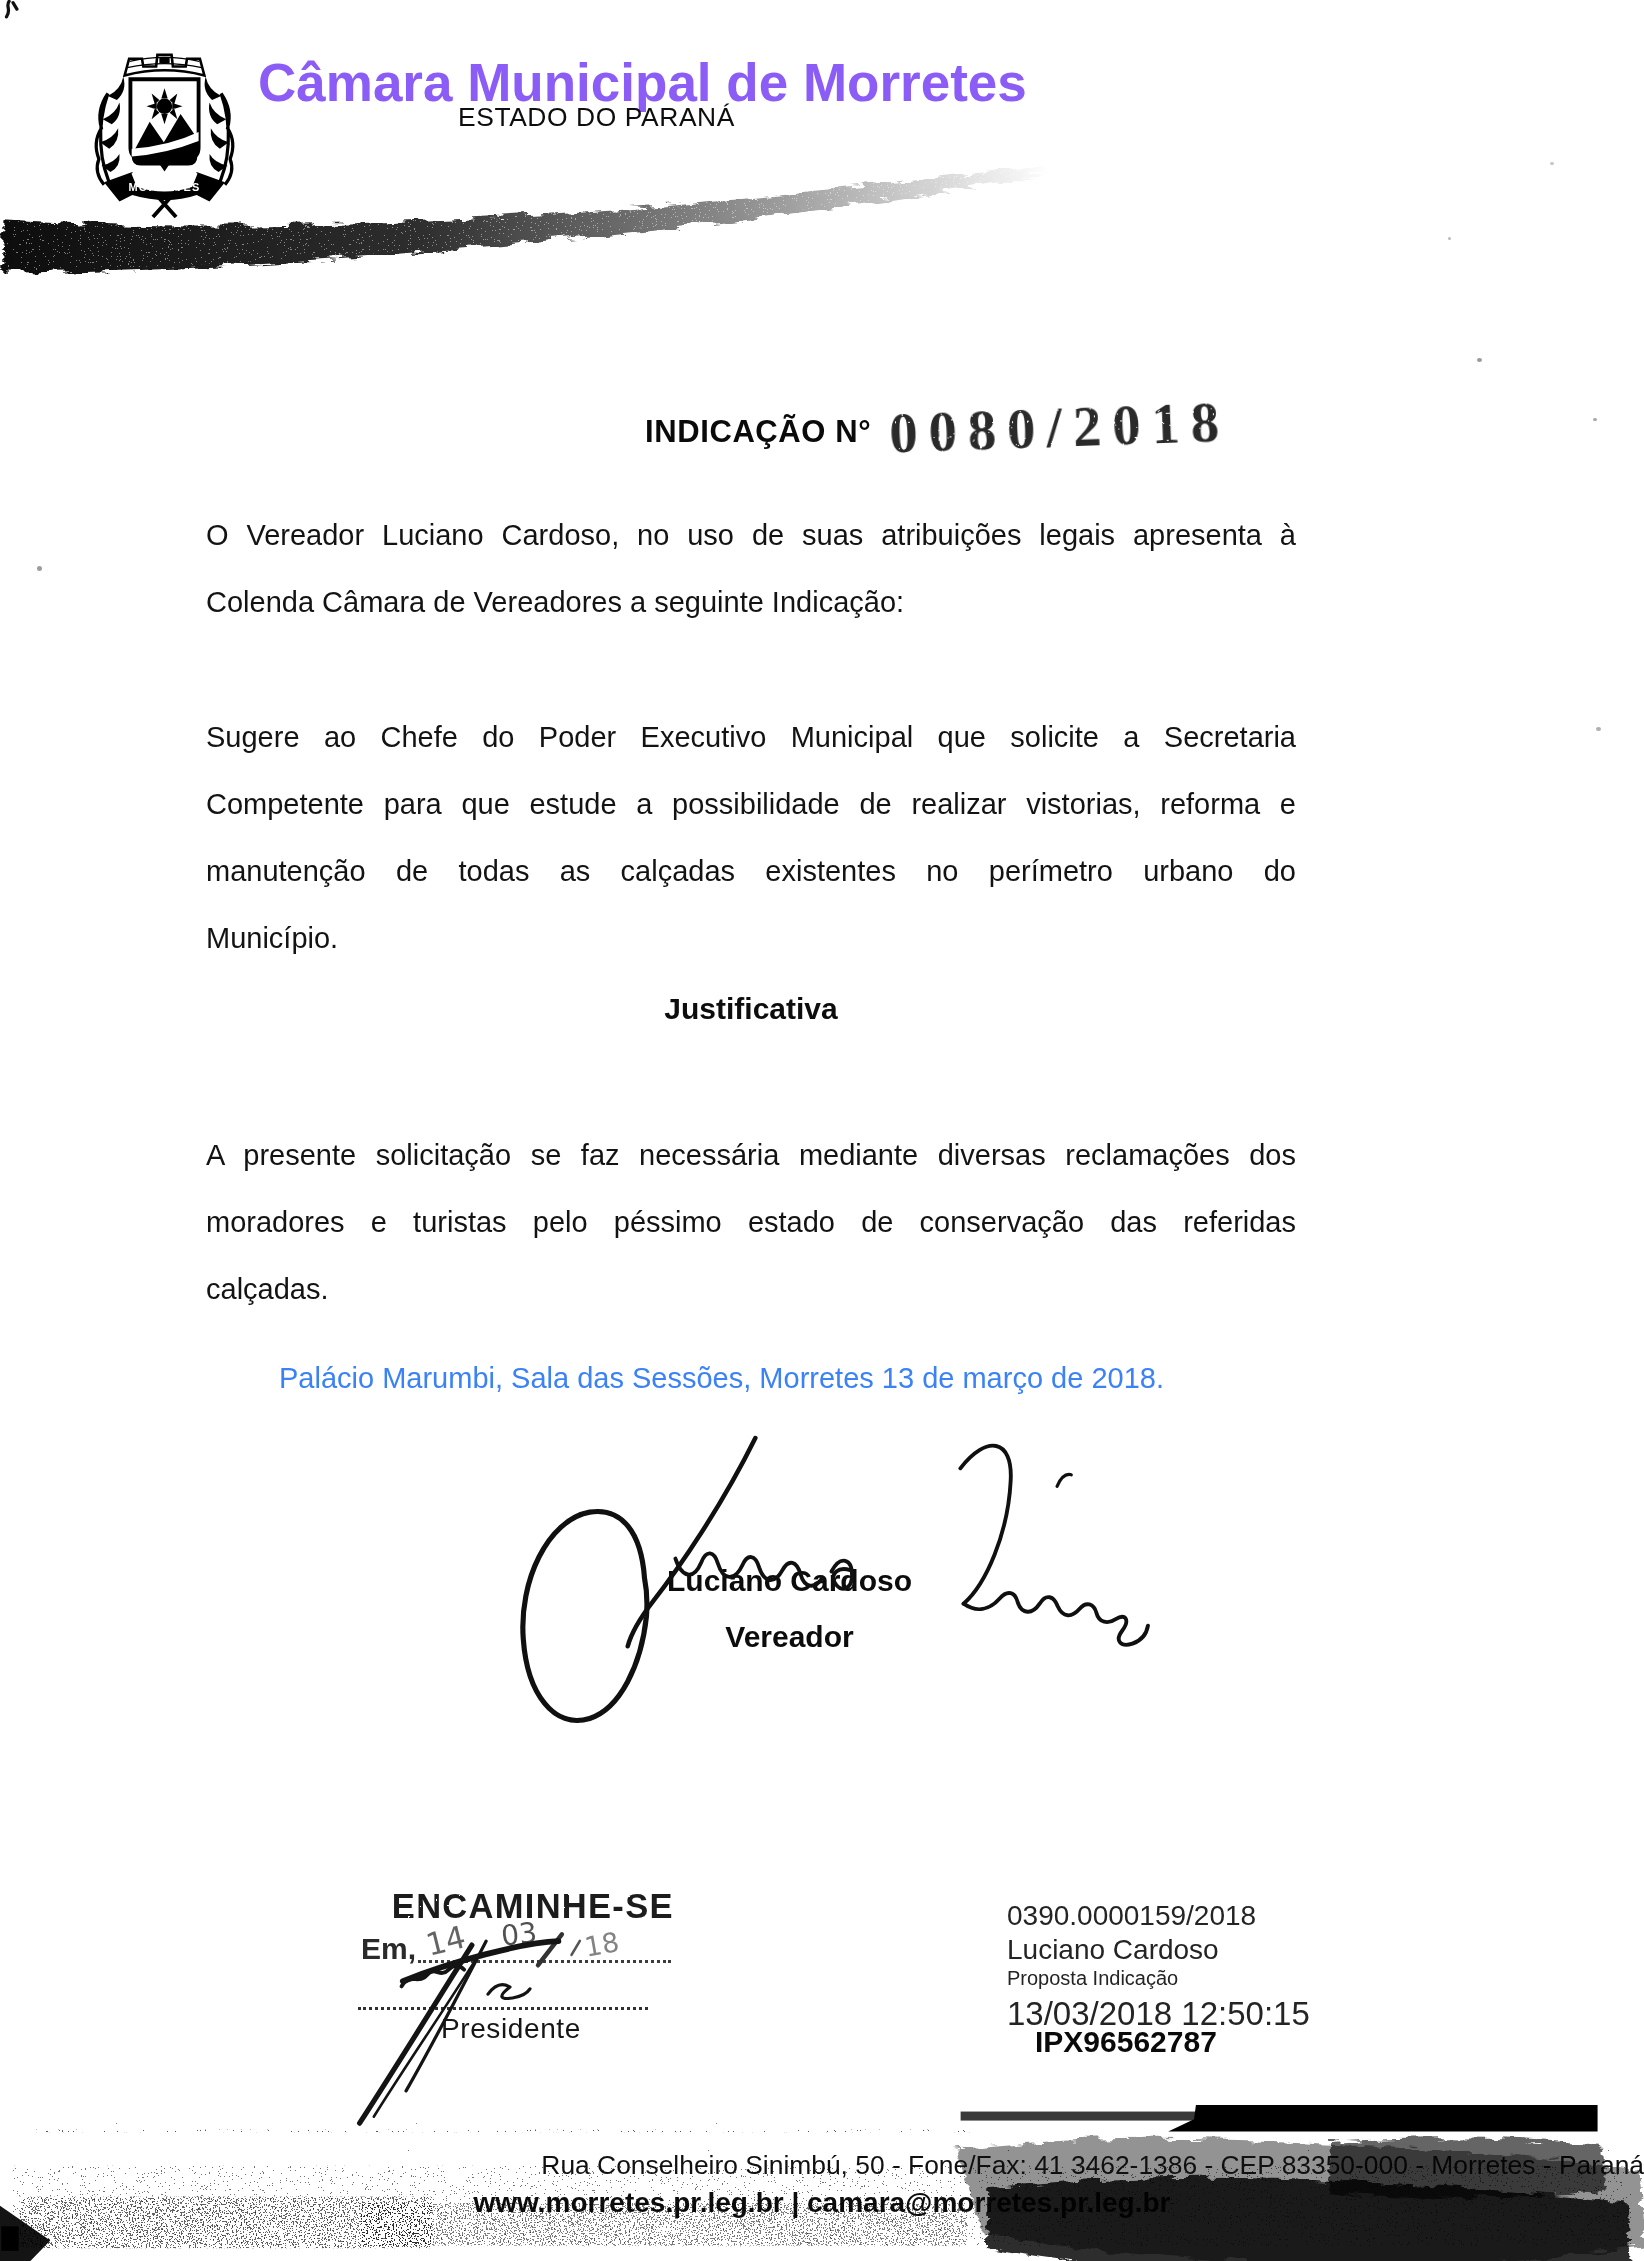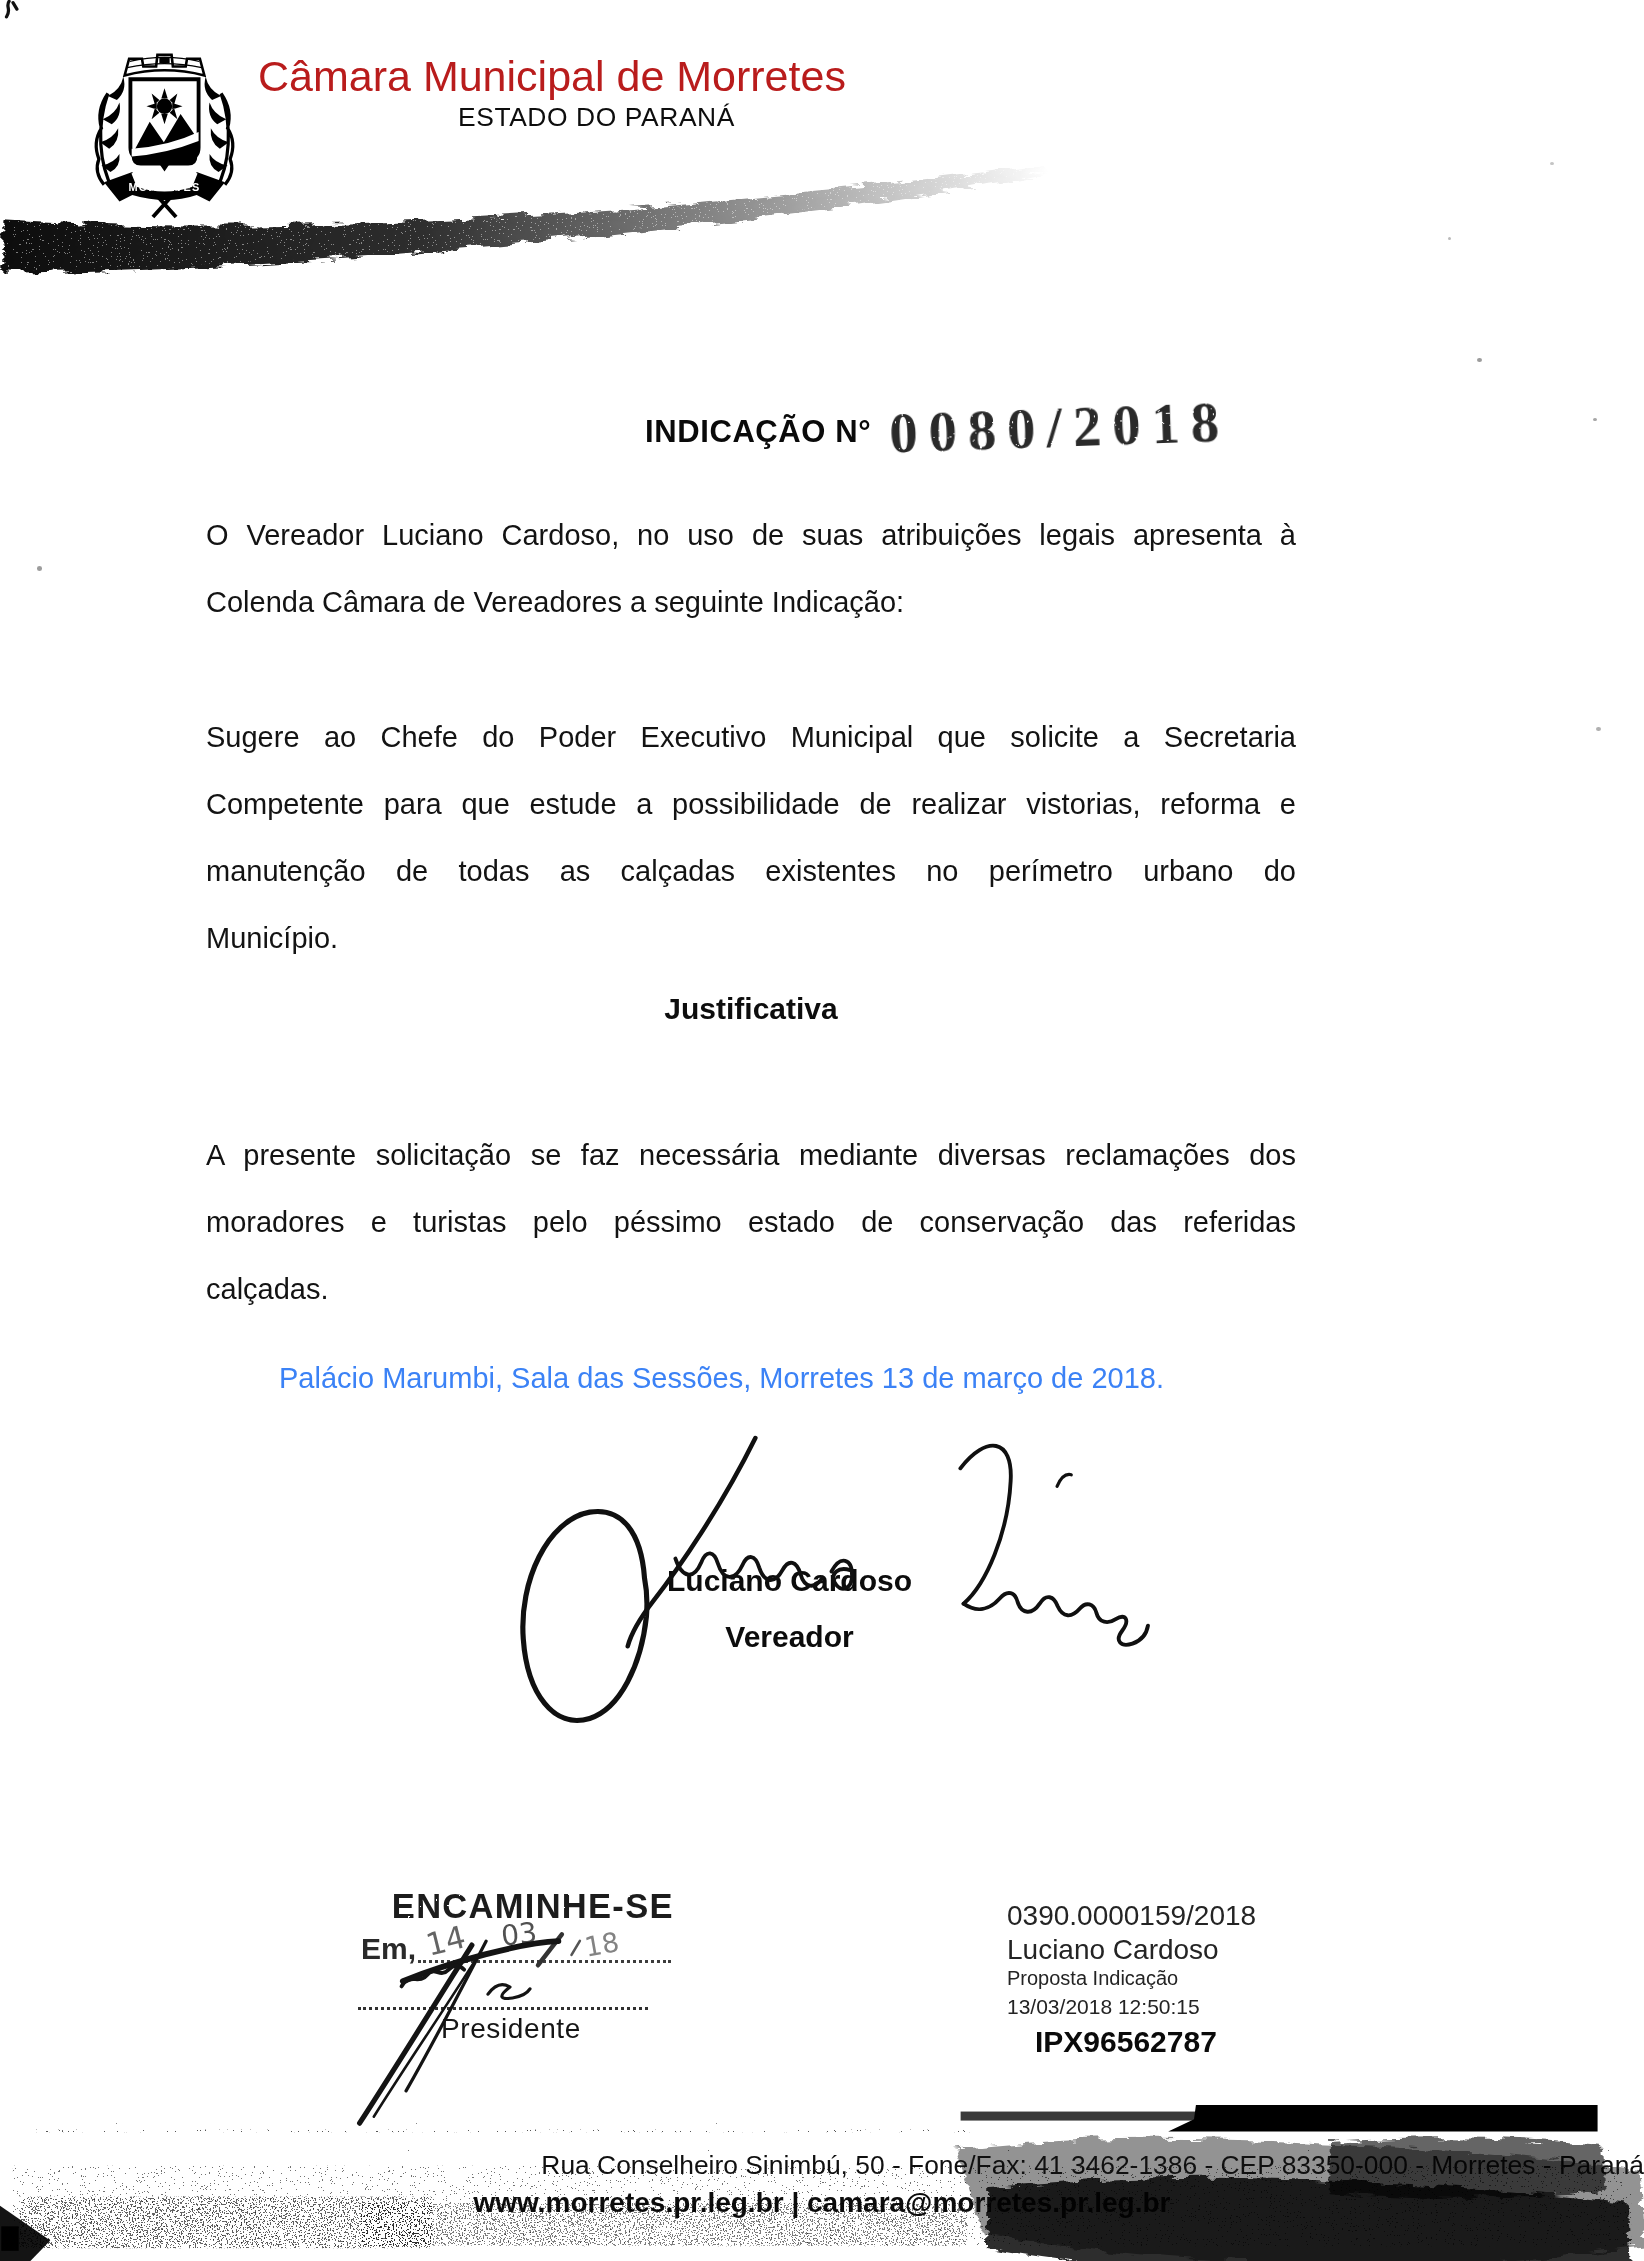--- a/index.html
+++ b/index.html
@@ -2,42 +2,42 @@
 <html style="font-size:10.3px"><head>
 <meta charset="utf-8">
 <style>
   html,body{margin:0;padding:0;background:#e8e8e8;}
   .page{
     position:relative;width:1644px;height:2261px;background:#ffffff;
     font-family:"Liberation Sans",sans-serif;color:#121212;overflow:hidden;
   }
   .abs{position:absolute;}
   
-  .org-name{font-size:43px;font-weight:normal;letter-spacing:0px;color:#b91c1c;white-space:nowrap;}
+  .org-name{font-size:53px;font-weight:bold;letter-spacing:0px;color:#8b5cf6;white-space:nowrap;}
   .state-name{font-size:26.4px;color:#0d0d0d;letter-spacing:0.6px;text-align:center;width:645px;}
   
   .doc-title{font-size:31px;font-weight:bold;color:#0a0a0a;white-space:nowrap;letter-spacing:0.6px;}
   
   .bodyblock{width:1090px;font-size:29px;color:#131313;}
   .line{text-align:justify;text-align-last:justify;line-height:67px;white-space:normal;}
   .line.last{text-align-last:left;}
   .heading{font-size:30px;font-weight:bold;text-align:center;width:1090px;color:#0d0d0d;}
   .dateline{font-size:29px;color:#3b82f6;white-space:nowrap;}
   .sig-name,.sig-role{font-size:30px;font-weight:bold;text-align:center;width:335px;color:#0c0c0c;}
   
   .em-label{font-size:30px;font-weight:bold;color:#2a2a2a;}
   .dotted1{border-bottom:3.2px dotted #3c3c3c;}
   .dotted2{border-bottom:3.9px dotted #303030;}
   .presidente{font-size:28px;color:#161616;letter-spacing:0.6px;}
   
   .proto{color:#242424;white-space:nowrap;}
   .p1{font-size:28px;}
   .p2{font-size:28px;}
   .p3{font-size:20px;text-align:center;}
-  .p4{font-size:21px;}
+  .p4{font-size:33px;}
   .p5{font-size:30px;font-weight:bold;color:#0a0a0a;margin-left:28px;}
   
   .footer-line1{width:1644px;text-align:right;font-size:26.4px;color:#101010;white-space:nowrap;}
   .footer-line2{width:1644px;text-align:center;font-size:28px;font-weight:bold;color:#0c0c0c;white-space:nowrap;}
   .speck{position:absolute;background:#3a3a3a;border-radius:50%;}
 </style>
 </head>
 <body>
 
 <div class="page">

